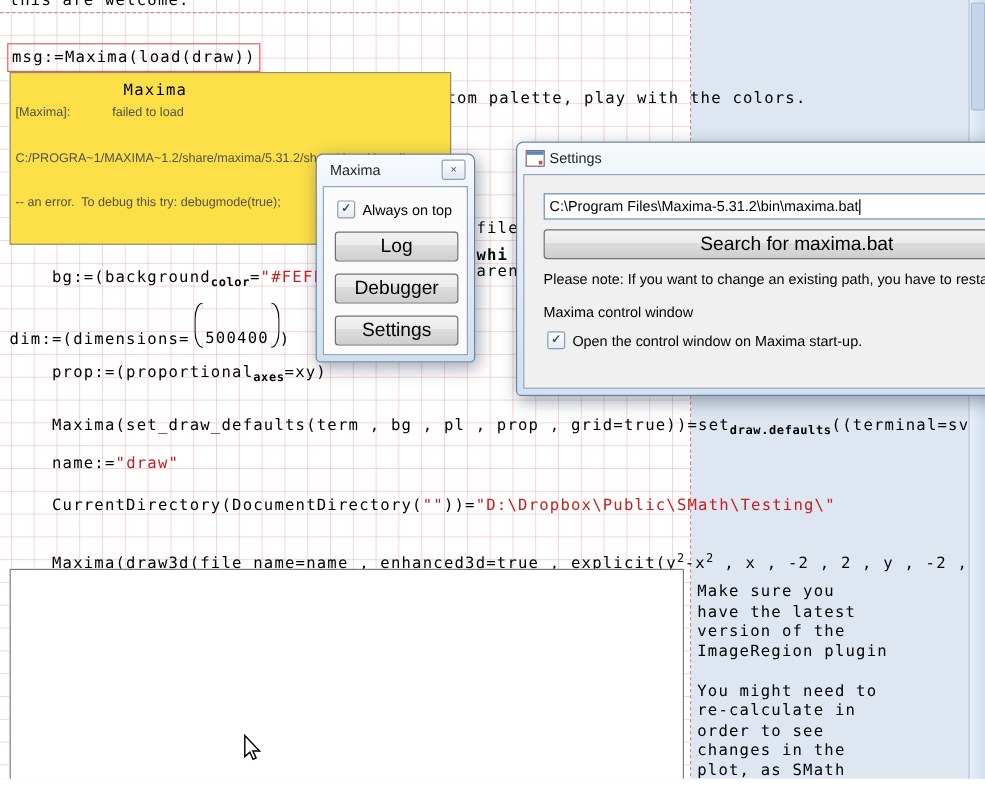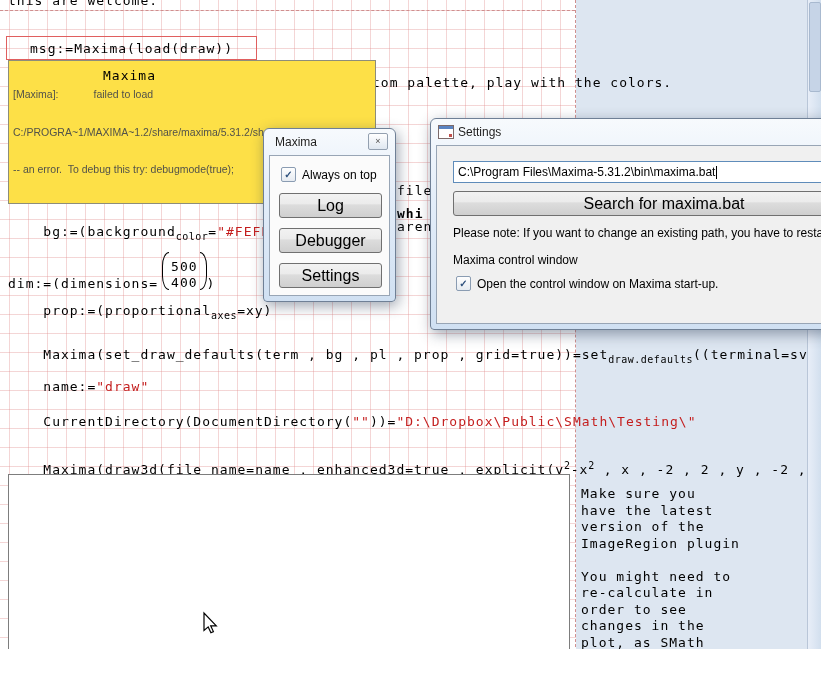--- a/index.html
+++ b/index.html
@@ -8,28 +8,28 @@
   .abs{position:absolute;}
   .page{position:absolute;left:0;top:0;width:575px;height:677px;background-color:#ffffff;
         background-image:linear-gradient(to right, rgba(226,146,146,.38) 1px, transparent 1px),
                          linear-gradient(to bottom, rgba(226,146,146,.38) 1px, transparent 1px);
         background-size:19px 19px;background-position:9px 10px;
         border-right:1px dashed #cf8f8f;}
   .page-topline{position:absolute;left:0;top:10px;width:575px;border-top:1px dashed #cf8f8f;}
   .mono{font-family:"DejaVu Sans Mono",monospace;font-size:13px;letter-spacing:1px;
         white-space:pre;color:#000;line-height:15px;}
   .red{color:#c41e1e;}
-  sub{font-size:10px;letter-spacing:.5px;}
+  sub{font-size:10px;letter-spacing:.5px;font-weight:bold;}
   sup{font-size:10px;letter-spacing:.5px;}
   .exprrow{position:absolute;display:flex;align-items:flex-end;margin-top:11px;}
-  .vstack{display:flex;flex-direction:column;line-height:16px;}
+  .vstack{display:flex;flex-direction:row;line-height:16px;}
   .tparen{width:6px;display:inline-block;align-self:stretch;border:1.4px solid #000;}
   .tp-l{border-right:none;border-radius:7px 0 0 7px / 14px 0 0 14px;margin:1px 2px 1px 4px;}
   .tp-r{border-left:none;border-radius:0 7px 7px 0 / 0 14px 14px 0;margin:1px 0 1px 2px;}
-  .msgbox{border:1px solid #e05f5f;padding:2px 23px;text-align:right;}
+  .msgbox{border:1px solid #e05f5f;padding:2px 3px;text-align:right;}
   .tooltip{left:8px;top:60px;width:358px;background:#fde047;border:1px solid #8d8d7a;z-index:3;
            padding:2px 4px;font-size:10.5px;color:#52524a;line-height:12.5px;white-space:pre;}
   .plotbox{left:8px;top:474px;width:560px;height:230px;background:#fff;border:1px solid #7d7d7d;z-index:1;}
   .notes{left:581px;top:486px;line-height:16.5px;white-space:pre-line;}
   .scrollbar{position:absolute;right:0;top:0;width:13px;height:677px;z-index:5;
              background:linear-gradient(90deg,#e8eef8,#d2dfee);border-left:1px solid #b9c6d8;}
   .sb-thumb{position:absolute;left:1px;top:2px;width:10px;height:88px;background:#c6d4e7;
             border:1px solid #a8b9cf;border-radius:2px;}
   .aerowin{position:absolute;border:1px solid #6f8096;border-radius:6px 6px 4px 4px;
            background:linear-gradient(180deg,#f7fafd 0%,#e3edf9 40%,#d0e0f2 100%);

